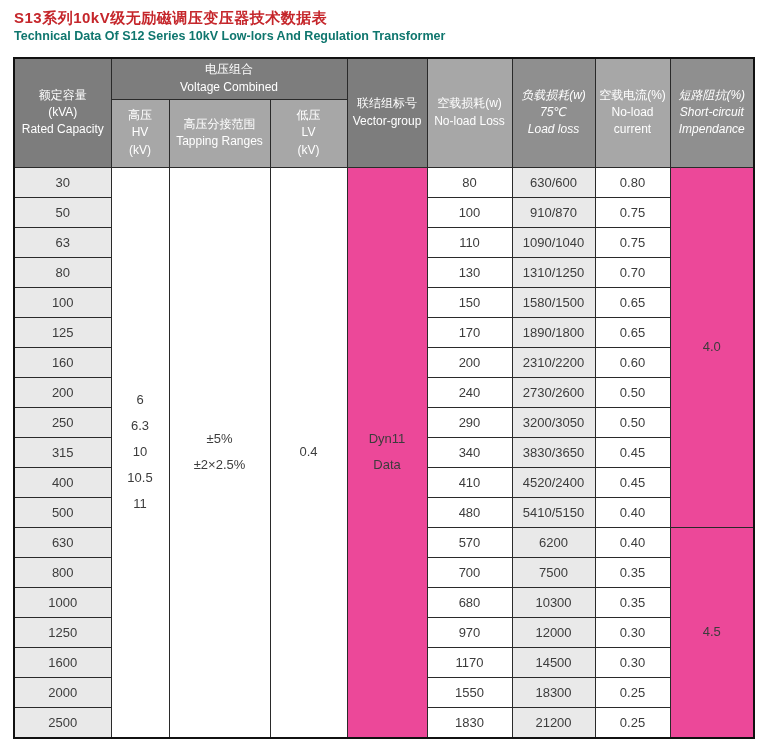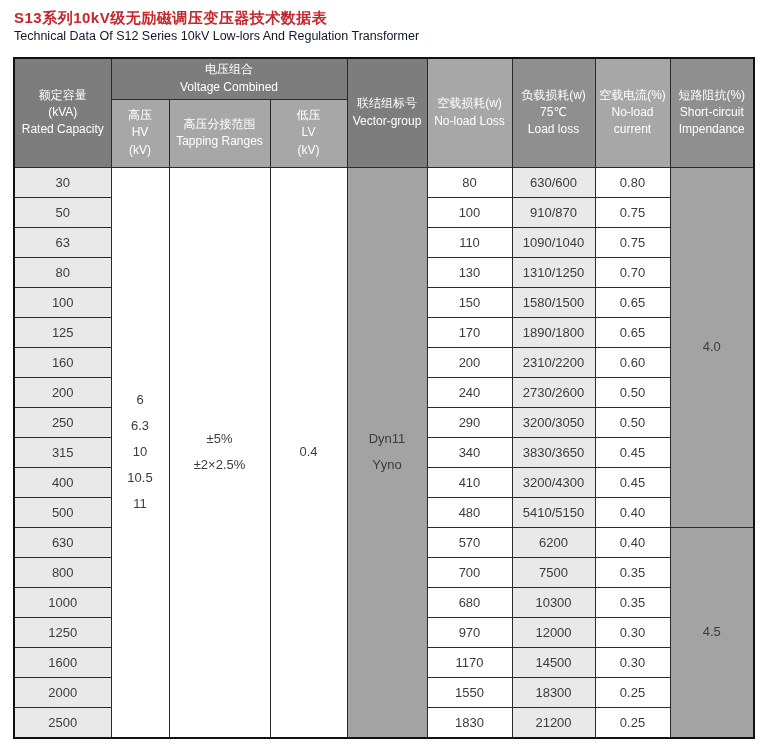--- a/index.html
+++ b/index.html
@@ -16,23 +16,23 @@
     background: #ffffff;
   }
   .title-cn {
     color: #c5262b;
     font-size: 15px;
     font-weight: bold;
     margin: 2px 0 1px 1px;
     letter-spacing: 0.5px;
   }
   .title-en {
-    color: #0f172a;
+    color: #0f766e;
     font-size: 12.5px;
-    font-weight: normal;
+    font-weight: bold;
     margin: 0 0 14px 1px;
   }
   table.data {
     border-collapse: collapse;
     table-layout: fixed;
     width: 740px;
     border: 2px solid #111111;
   }
   table.data th,
   table.data td {
@@ -48,35 +48,35 @@
     font-weight: normal;
     font-size: 12px;
     line-height: 1.45;
     white-space: pre-line;
     margin-left: 15px;
   }
   thead tr.hrow1 { height: 41px; }
   thead tr.hrow2 { height: 68px; }
   th.hdr-dark   { background: #7d7d7d; }
   th.hdr-light  { background: #a7a7a7; }
-  th.hdr-medium { background: #8f8f8f; }
+  th.hdr-medium { background: #8f8f8f; font-style: italic; }
   
   tbody td {
     font-size: 13px;
     color: #3c3c3c;
     height: 29px;
     background: #ffffff;
   }
   tbody td.shaded { background: #e9e9e9; }
   tbody td.merged {
     white-space: pre-line;
     line-height: 2.0;
     background: #ffffff;
   }
-  tbody td.merged.shaded { background: #a3a3a3; }
+  tbody td.merged.shaded { background: #ec4899; }
 </style>
 </head>
 <body>
 
 <div class="page">
   <h1 class="title-cn">S13系列10kV级无励磁调压变压器技术数据表</h1>
   <h2 class="title-en">Technical Data Of S12  Series 10kV Low-lors And  Regulation Transformer</h2>
 
   <table class="data">
     <colgroup>
@@ -127,21 +127,21 @@
           <td class="shaded">30</td>
           <td class="merged" rowspan="19">6
 6.3
 10
 10.5
 11</td>
           <td class="merged" rowspan="19">±5%
 ±2×2.5%</td>
           <td class="merged" rowspan="19">0.4</td>
           <td class="merged shaded" rowspan="19">Dyn11
-Yyno</td>
+Data</td>
           <td>80</td>
           <td class="shaded">630/600</td>
           <td>0.80</td>
           <td class="merged shaded" rowspan="12">4.0</td>
         </tr>
         <tr>
           <td class="shaded">50</td>
           <td>100</td>
           <td class="shaded">910/870</td>
           <td>0.75</td>
@@ -190,21 +190,21 @@
         </tr>
         <tr>
           <td class="shaded">315</td>
           <td>340</td>
           <td class="shaded">3830/3650</td>
           <td>0.45</td>
         </tr>
         <tr>
           <td class="shaded">400</td>
           <td>410</td>
-          <td class="shaded">3200/4300</td>
+          <td class="shaded">4520/2400</td>
           <td>0.45</td>
         </tr>
         <tr>
           <td class="shaded">500</td>
           <td>480</td>
           <td class="shaded">5410/5150</td>
           <td>0.40</td>
         </tr>
         <tr>
           <td class="shaded">630</td>

